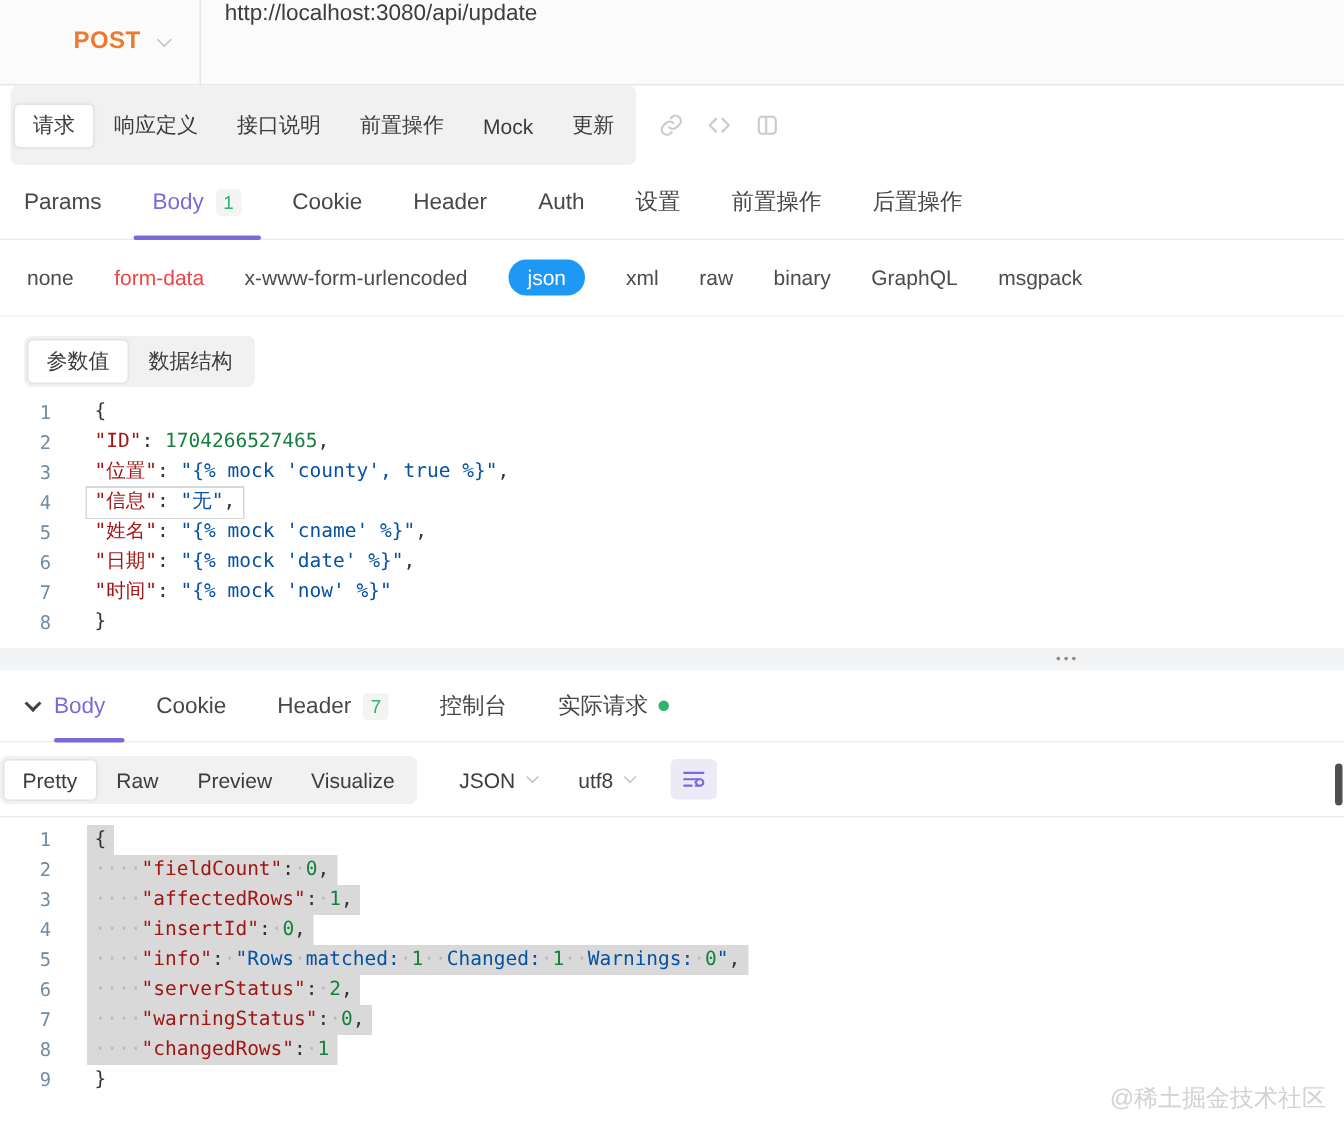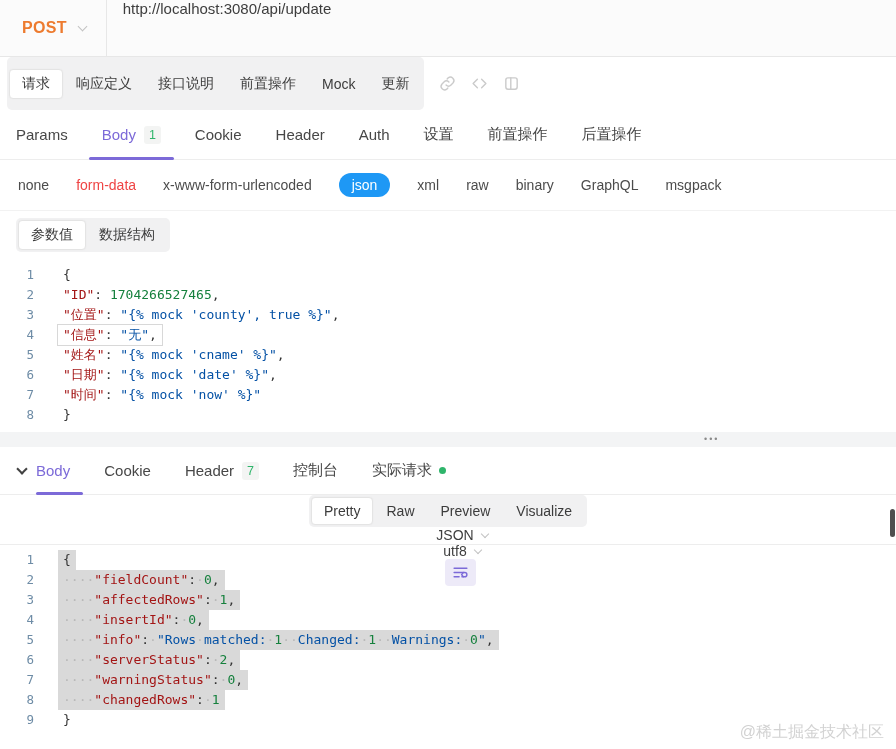--- a/index.html
+++ b/index.html
@@ -4,21 +4,21 @@
 <style>
   * { box-sizing: border-box; margin: 0; padding: 0; }
   html,body { width:896px; height:749px; }
   body {
     font-family:"Liberation Sans","DejaVu Sans",sans-serif;
     background:#fff; color:#3f3f3f; position:relative; overflow:hidden;
   }
   
   .urlbar{height:57px;background:#fbfbfb;border-bottom:1px solid #e7e7e7;display:flex;align-items:center;}
   .method{display:flex;align-items:center;gap:12px;padding:0 20px 0 22px;cursor:pointer;height:100%;}
-  .method-label{color:#ED7B2F;font-weight:700;font-size:16px;letter-spacing:.3px;}
+  .method-label{color:#ED7B2F;font-weight:700;font-size:16px;letter-spacing:.3px;margin-left:27px;}
   .vdiv{width:1px;height:56px;background:#e7e7e7;}
   .url-input{flex:1;font-size:15px;color:#3d3d3d;padding-left:16px;background:transparent;border:none;outline:none;height:100%;}
   .chev{display:inline-block;width:7px;height:7px;border-right:1.6px solid #c2c2c2;border-bottom:1.6px solid #c2c2c2;transform:rotate(45deg);margin-top:-3px;}
   .chev.sm{width:6px;height:6px;}
   .chev.dark{border-color:#424242;width:8px;height:8px;border-width:2px;}
   
   .doc-row{height:53px;display:flex;padding-left:7px;}
   .seg{display:flex;align-items:center;background:#f1f1f2;border-radius:5px;padding:2px;}
   .seg-item{padding:6px 13px;font-size:14px;color:#3c3c3c;cursor:pointer;border-radius:4px;white-space:nowrap;}
   .seg-item.active{background:#fff;border:1px solid #e4e4e4;padding:5px 12px;box-shadow:0 0 2px rgba(0,0,0,.04);}
@@ -32,21 +32,21 @@
   .rtab.active::after{content:"";position:absolute;left:4px;right:4px;bottom:-1px;height:3px;background:#7C6AD8;border-radius:2px;}
   .rtab:first-of-type.active::after{left:0;}
   .badge{margin-left:8px;background:#f3f4f3;color:#2FB56B;font-size:12.5px;line-height:18px;padding:0 5px;border-radius:3px;}
   .gdot{width:7px;height:7px;border-radius:50%;background:#2FB56B;margin-left:7px;}
   
   .body-types{height:51px;display:flex;align-items:center;padding-left:18px;gap:27px;border-bottom:1px solid #f2f2f2;font-size:14px;color:#4c4c4c;}
   .btype{cursor:pointer;white-space:nowrap;}
   .btype.hl{color:#ef4444;}
   .btype.pill{background:#1E98F5;color:#fff;padding:4px 13px;border-radius:15px;}
   
-  .param-row{height:47px;display:flex;align-items:center;padding-left:16px;}
+  .param-row{height:47px;display:flex;align-items:flex-end;padding-left:16px;}
   
   .editor{font-family:"DejaVu Sans Mono","Liberation Mono",monospace;font-size:13px;}
   .editor.request{padding-top:7px;height:174px;}
   .editor.response{padding-top:5px;height:204px;}
   .cline{display:flex;height:20px;line-height:20px;}
   .lnum{flex:0 0 34px;text-align:right;color:#6E8CA6;font-size:12.5px;user-select:none;}
   .lcontent{margin-left:24px;padding:0 5px;white-space:pre;}
   .lcontent.sel{background:#d9d9d9;}
   .lcontent.boxed{box-shadow:0 0 0 1px #d8d8d8;}
   .tk-key{color:#A31515;}
@@ -54,21 +54,21 @@
   .tk-num{color:#15803d;}
   .tk-p{color:#333;}
   .tk-ws{color:#b9b9b9;}
   
   .splitter{height:15px;background:#f3f4f5;position:relative;}
   .split-handle{position:absolute;left:704px;top:0;color:#8b8b8b;font-size:9px;letter-spacing:2px;line-height:15px;cursor:row-resize;}
   
   .resp-tabs{height:48px;border-bottom:1px solid #ededed;display:flex;align-items:stretch;padding-left:12px;}
   .collapse{display:flex;align-items:center;padding:0 10px 0 6px;cursor:pointer;}
   
-  .resp-toolbar{height:50px;display:flex;align-items:center;border-bottom:1px solid #ededed;position:relative;flex-direction:column;}
+  .resp-toolbar{height:50px;display:flex;align-items:center;border-bottom:1px solid #ededed;position:relative;}
   .resp-toolbar .seg{margin-left:0;border-radius:5px;}
   .dd{display:flex;align-items:center;gap:8px;margin-left:28px;font-size:14px;color:#3e3e3e;cursor:pointer;}
   .wrap-btn{margin-left:24px;background:#edeaf8;border-radius:4px;padding:5px 7px;display:flex;align-items:center;cursor:pointer;}
   .scroll-thumb{position:absolute;right:1px;top:509px;width:5px;height:28px;background:#4f4f4f;border-radius:3px;cursor:pointer;}
   .watermark{position:absolute;right:12px;bottom:6px;color:#d2d2d2;font-size:16px;pointer-events:none;}
 </style>
 </head>
 <body>
 
 <div class="urlbar">

